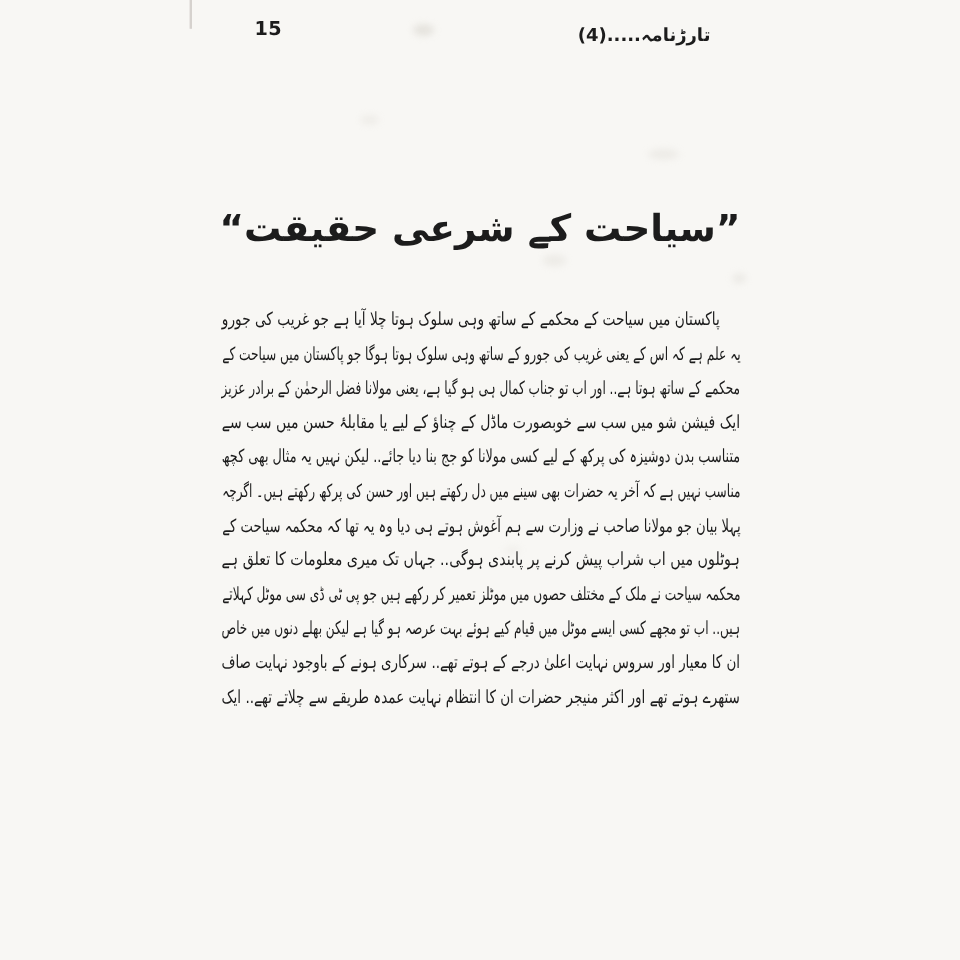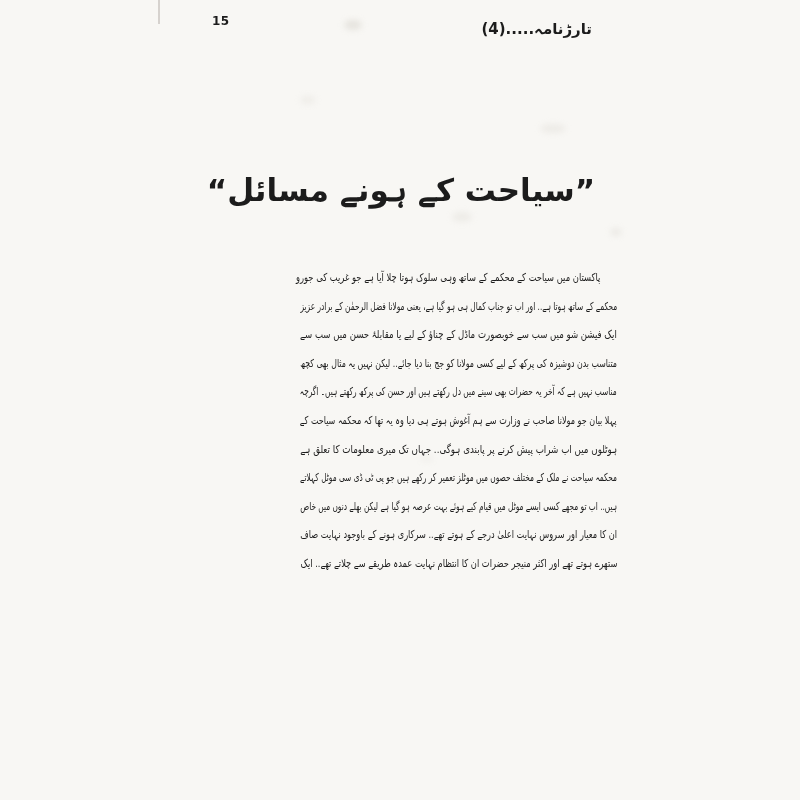--- a/index.html
+++ b/index.html
@@ -14,41 +14,40 @@
     font-family:"DejaVu Sans",sans-serif;
     color:var(--ink);
     position:relative;
     overflow:hidden;
   }
   .page{position:absolute;inset:0;}
 
   
   .page-number{
     position:absolute;left:212px;top:14px;
-    font-size:12px;font-weight:bold;letter-spacing:.5px;
+    font-size:16px;font-weight:bold;letter-spacing:.5px;
   }
   .book-title{
     position:absolute;right:208px;top:20px;
     direction:rtl;font-size:15px;font-weight:bold;
   }
 
   
   .chapter-title{
     position:absolute;left:185px;top:172px;width:432px;
     direction:rtl;text-align:center;
     font-size:31px;font-weight:bold;
     white-space:nowrap;
   }
 
   
   .body-text{
     position:absolute;left:185px;top:252px;width:432px;
     direction:rtl;
-    font-size:11px;
-    margin-top:12px;
+    font-size:15px;
   }
   .line{
     height:28.6px;line-height:28.6px;
     white-space:nowrap;
     direction:rtl;
   }
   .body-text div.line:nth-of-type(1){padding-right:17px;}
   .line-inner{
     display:inline-block;
     transform-origin:100% 50%;
@@ -67,29 +66,32 @@
 </style>
 </head>
 <body>
 
 <div class="page">
 
   <div class="page-number">15</div>
 
   <div class="book-title">تارڑنامہ.....(4)</div>
 
-  <div class="chapter-title">”سیاحت کے ہونے مسائل“</div>
+  <div class="chapter-title">”سیاحت کے شرعی حقیقت“</div>
 
   <div class="body-text">
 
       <div class="line">
         <span class="line-inner" style="transform: scaleX(0.760247);">پاکستان میں سیاحت کے محکمے کے ساتھ وہی سلوک ہوتا چلا آیا ہے جو غریب کی جورو</span>
       </div>
 
 
+      <div class="line">
+        <span class="line-inner" style="transform: scaleX(0.676867);">یہ علم ہے کہ اس کے یعنی غریب کی جورو کے ساتھ وہی سلوک ہوتا ہوگا جو پاکستان میں سیاحت کے</span>
+      </div>
 
       <div class="line">
         <span class="line-inner" style="transform: scaleX(0.67221);">محکمے کے ساتھ ہوتا ہے.. اور اب تو جناب کمال ہی ہو گیا ہے، یعنی مولانا فضل الرحمٰن کے برادر عزیز</span>
       </div>
 
 
       <div class="line">
         <span class="line-inner" style="transform: scaleX(0.778773);">ایک فیشن شو میں سب سے خوبصورت ماڈل کے چناؤ کے لیے یا مقابلۂ حسن میں سب سے</span>
       </div>
 

